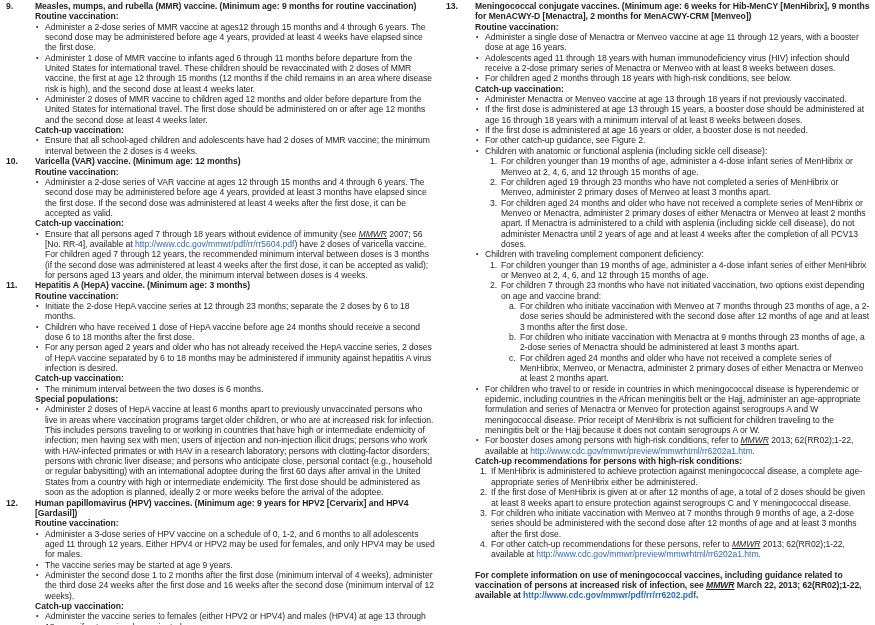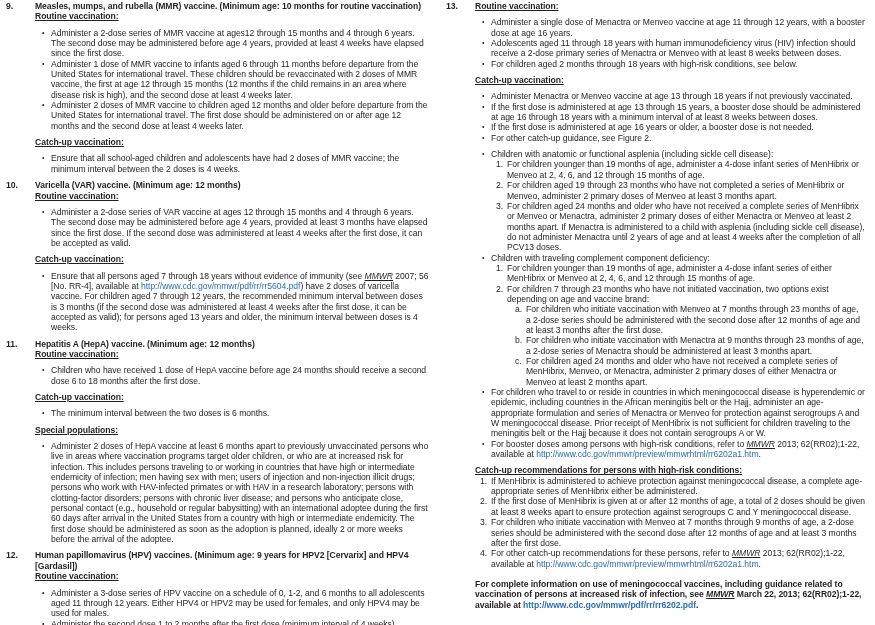--- a/index.html
+++ b/index.html
@@ -4,22 +4,22 @@
 <style>
   html, body { margin:0; padding:0; background:#ffffff; }
   body { width:875px; height:625px; overflow:hidden; font-family:"Liberation Sans", sans-serif; color:#231f20; }
   .page { position:relative; width:875px; height:625px; }
   .col { position:absolute; top:1px; font-size:8.6px; line-height:10.35px; letter-spacing:-0.05px; }
   .col.left { left:3px; width:432px; }
   .col.right { left:443px; width:428px; }
   .section { position:relative; padding-left:32px; }
   .num { position:absolute; left:3px; top:0; font-weight:bold; }
   .title { font-weight:bold; }
-  .subhead { font-weight:bold;text-decoration:underline; }
-  ul.bullets { list-style:none; margin:6px; padding:0; }
+  .subhead { font-weight:bold; }
+  ul.bullets { list-style:none; margin:0; padding:0; }
   ul.bullets > li { position:relative; padding-left:10px; }
   ul.bullets > li::before { content:"\2022"; position:absolute; left:1px; top:0; font-size:7px; }
   ol.nums { list-style:none; margin:0; padding:0 0 0 5px; }
   ol.nums > li { position:relative; padding-left:11px; }
   ol.nums .mark { position:absolute; left:0; top:0; }
   ol.alpha { list-style:none; margin:0; padding:0 0 0 8px; }
   ol.alpha > li { position:relative; padding-left:11px; }
   ol.alpha .mark { position:absolute; left:0; top:0; }
   a.link { color:#2e6db4; text-decoration:none;text-align:center; }
   i { font-style:italic;text-decoration:underline; }
@@ -27,21 +27,21 @@
 </style>
 </head>
 <body>
 
 <div class="page">
 
   <div class="col left">
 
     <div class="section">
       <span class="num">9.</span>
-      <div class="title">Measles, mumps, and rubella (MMR) vaccine. (Minimum age: 10 months for routine vaccination)</div>
+      <div class="title">Measles, mumps, and rubella (MMR) vaccine. (Minimum age: 9 months for routine vaccination)</div>
       <div class="subhead">Routine vaccination:</div>
       <ul class="bullets">
         <li>Administer a 2-dose series of MMR vaccine at ages12 through 15 months and 4 through 6 years. The second dose may be administered before age 4 years, provided at least 4 weeks have elapsed since the first dose.</li>
         <li>Administer 1 dose of MMR vaccine to infants aged 6 through 11 months before departure from the United States for international travel. These children should be revaccinated with 2 doses of MMR vaccine, the first at age 12 through 15 months (12 months if the child remains in an area where disease risk is high), and the second dose at least 4 weeks later.</li>
         <li>Administer 2 doses of MMR vaccine to children aged 12 months and older before departure from the United States for international travel. The first dose should be administered on or after age 12 months and the second dose at least 4 weeks later.</li>
       </ul>
       <div class="subhead">Catch-up vaccination:</div>
       <ul class="bullets">
         <li>Ensure that all school-aged children and adolescents have had 2 doses of MMR vaccine; the minimum interval between the 2 doses is 4 weeks.</li>
       </ul>
@@ -55,54 +55,58 @@
         <li>Administer a 2-dose series of VAR vaccine at ages 12 through 15 months and 4 through 6 years. The second dose may be administered before age 4 years, provided at least 3 months have elapsed since the first dose. If the second dose was administered at least 4 weeks after the first dose, it can be accepted as valid.</li>
       </ul>
       <div class="subhead">Catch-up vaccination:</div>
       <ul class="bullets">
         <li><span>Ensure that all persons aged 7 through 18 years without evidence of immunity (see </span><i>MMWR</i><span> 2007; 56 [No. RR-4], available at </span><a class="link">http://www.cdc.gov/mmwr/pdf/rr/rr5604.pdf</a><span>) have 2 doses of varicella vaccine. For children aged 7 through 12 years, the recommended minimum interval between doses is 3 months (if the second dose was administered at least 4 weeks after the first dose, it can be accepted as valid); for persons aged 13 years and older, the minimum interval between doses is 4 weeks.</span></li>
       </ul>
     </div>
 
     <div class="section">
       <span class="num">11.</span>
-      <div class="title">Hepatitis A (HepA) vaccine. (Minimum age: 12 months)</div>
+      <div class="title">Hepatitis A (HepA) vaccine. (Minimum age: 3 months)</div>
       <div class="subhead">Routine vaccination:</div>
       <ul class="bullets">
+        <li>Initiate the 2-dose HepA vaccine series at 12 through 23 months; separate the 2 doses by 6 to 18 months.</li>
         <li>Children who have received 1 dose of HepA vaccine before age 24 months should receive a second dose 6 to 18 months after the first dose.</li>
+        <li>For any person aged 2 years and older who has not already received the HepA vaccine series, 2 doses of HepA vaccine separated by 6 to 18 months may be administered if immunity against hepatitis A virus infection is desired.</li>
       </ul>
       <div class="subhead">Catch-up vaccination:</div>
       <ul class="bullets">
         <li>The minimum interval between the two doses is 6 months.</li>
       </ul>
       <div class="subhead">Special populations:</div>
       <ul class="bullets">
         <li>Administer 2 doses of HepA vaccine at least 6 months apart to previously unvaccinated persons who live in areas where vaccination programs target older children, or who are at increased risk for infection. This includes persons traveling to or working in countries that have high or intermediate endemicity of infection; men having sex with men; users of injection and non-injection illicit drugs; persons who work with HAV-infected primates or with HAV in a research laboratory; persons with clotting-factor disorders; persons with chronic liver disease; and  persons who anticipate close, personal contact (e.g., household or regular babysitting) with an international adoptee during the first 60 days after arrival in the United States from a country with high or intermediate endemicity. The first dose should be administered as soon as the adoption is planned, ideally 2 or more weeks before the arrival of the adoptee.</li>
       </ul>
     </div>
 
     <div class="section">
       <span class="num">12.</span>
       <div class="title">Human papillomavirus (HPV) vaccines.  (Minimum age:  9 years for HPV2 [Cervarix] and HPV4 [Gardasil])</div>
       <div class="subhead">Routine vaccination:</div>
       <ul class="bullets">
         <li>Administer a 3-dose series of HPV vaccine on a schedule of 0, 1-2, and 6 months to all adolescents aged 11 through 12 years. Either HPV4 or HPV2 may be used for females, and only HPV4 may be used for males.</li>
+        <li>The vaccine series may be started at age 9 years.</li>
         <li>Administer the second dose 1 to 2 months after the first dose (minimum interval of 4 weeks), administer the third dose 24 weeks after the first dose and 16 weeks after the second dose (minimum interval of 12 weeks).</li>
       </ul>
       <div class="subhead">Catch-up vaccination:</div>
       <ul class="bullets">
         <li>Administer the vaccine series to females (either HPV2 or HPV4) and males (HPV4) at age 13 through 18 years if not previously vaccinated.</li>
 
       </ul>
     </div>
   </div>
 
   <div class="col right">
     <div class="section">
       <span class="num">13.</span>
+      <div class="title">Meningococcal conjugate vaccines. (Minimum age: 6 weeks for Hib-MenCY [MenHibrix], 9 months for MenACWY-D [Menactra], 2 months for MenACWY-CRM [Menveo])</div>
       <div class="subhead">Routine vaccination:</div>
       <ul class="bullets">
         <li>Administer a single dose of Menactra or Menveo vaccine at age 11 through 12 years, with a booster dose at age 16 years.</li>
         <li>Adolescents aged 11 through 18 years with human immunodeficiency virus (HIV) infection should receive a 2-dose primary series of Menactra or Menveo with at least 8 weeks between doses.</li>
         <li>For children aged 2 months through 18 years with high-risk conditions, see below.</li>
       </ul>
       <div class="subhead">Catch-up vaccination:</div>
       <ul class="bullets">
         <li>Administer Menactra or Menveo vaccine at age 13 through 18 years if not previously vaccinated.</li>
         <li>If the first dose is administered at age 13 through 15 years, a booster dose should be administered at age 16 through 18 years with a minimum interval of at least 8 weeks between doses.</li>

